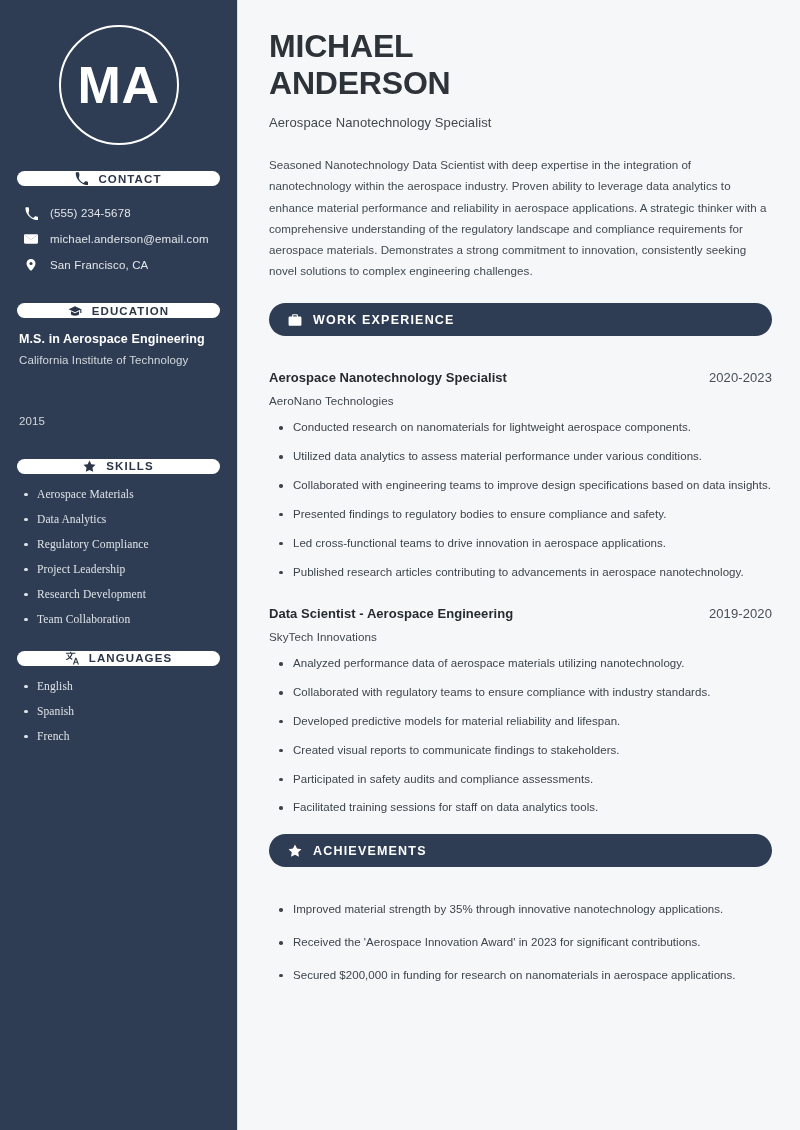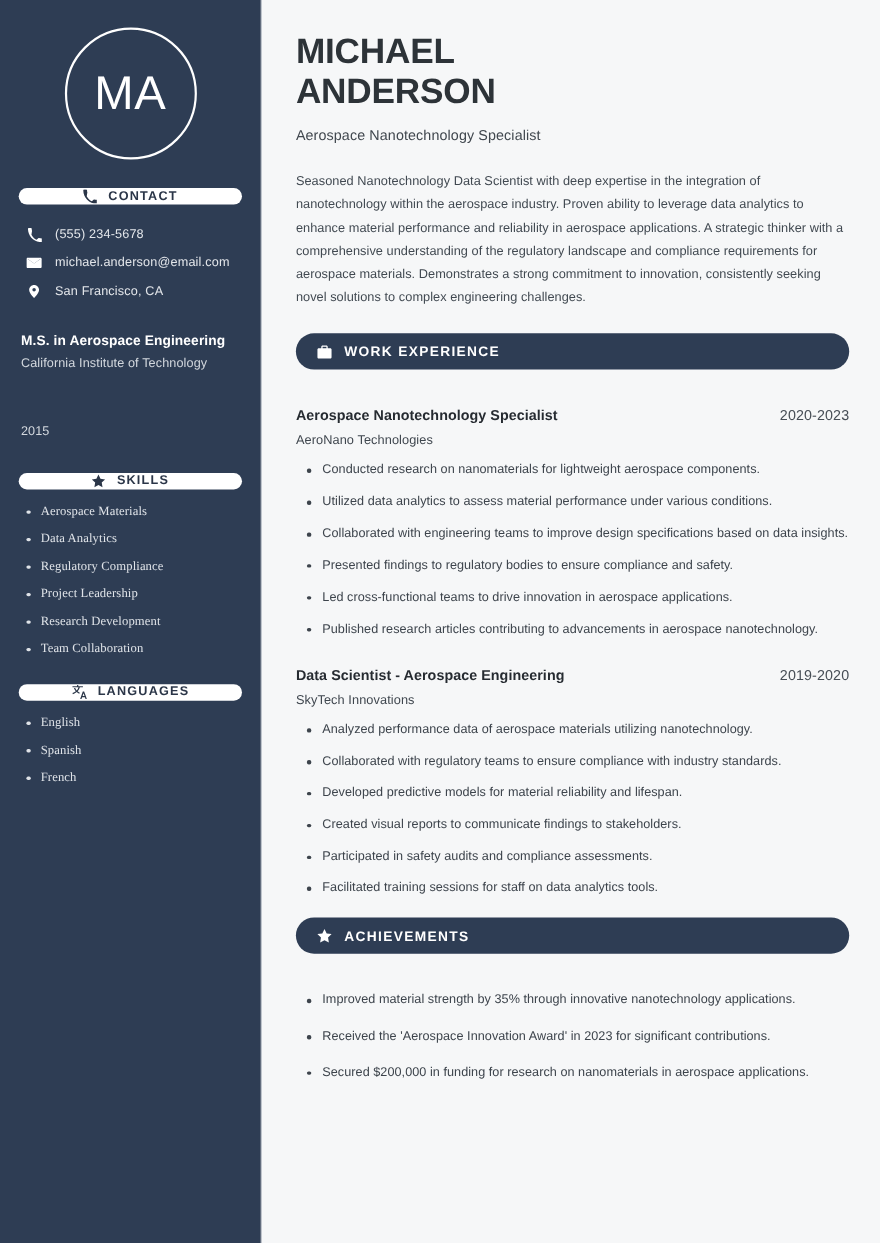--- a/index.html
+++ b/index.html
@@ -44,22 +44,22 @@
 
   .avatar {
     width: 120px;
     height: 120px;
     border-radius: 50%;
     border: 2px solid #ffffff;
     display: flex;
     align-items: center;
     justify-content: center;
     color: #ffffff;
-    font-size: 43px;
-    font-weight: 400;
+    font-size: 52px;
+    font-weight: 700;
     letter-spacing: 0.5px;
     line-height: 1;
   }
 
   
   .side-pill {
     background: #ffffff;
     border-radius: 20px;
     height: 15px;
     display: flex;
@@ -287,20 +287,29 @@
       <div class="contact-row">
         <span class="ic">
           <svg width="12" height="14" viewBox="0 0 24 24" fill="#ffffff">
               <path d="M12 0C7 0 3 4 3 9c0 6.7 9 15 9 15s9-8.3 9-15c0-5-4-9-9-9zm0 12.2A3.2 3.2 0 1 1 12 5.8a3.2 3.2 0 0 1 0 6.4z"></path>
             </svg>
         </span>
         <span class="txt">San Francisco, CA</span>
       </div>
     </div>
 
+    <div class="side-pill">
+      <span class="ic">
+        <svg width="14" height="14" viewBox="0 0 24 24" fill="#2b3648">
+            <path d="M12 4 1 9l11 5 9-4.1v5.6h2V9L12 4z"></path>
+            <path d="M5 12.5V17c0 1.7 3.1 3 7 3s7-1.3 7-3v-4.5l-7 3.2-7-3.2z"></path>
+          </svg>
+      </span>
+      <span class="pill-label">EDUCATION</span>
+    </div>
 
     <div class="edu-block">
       <div class="edu-degree">M.S. in Aerospace Engineering</div>
       <div class="edu-school">California Institute of Technology</div>
       <div class="edu-year">2015</div>
     </div>
 
     <div class="side-pill">
       <span class="ic">
         <svg width="13" height="13" viewBox="0 0 24 24" fill="#2b3648">

